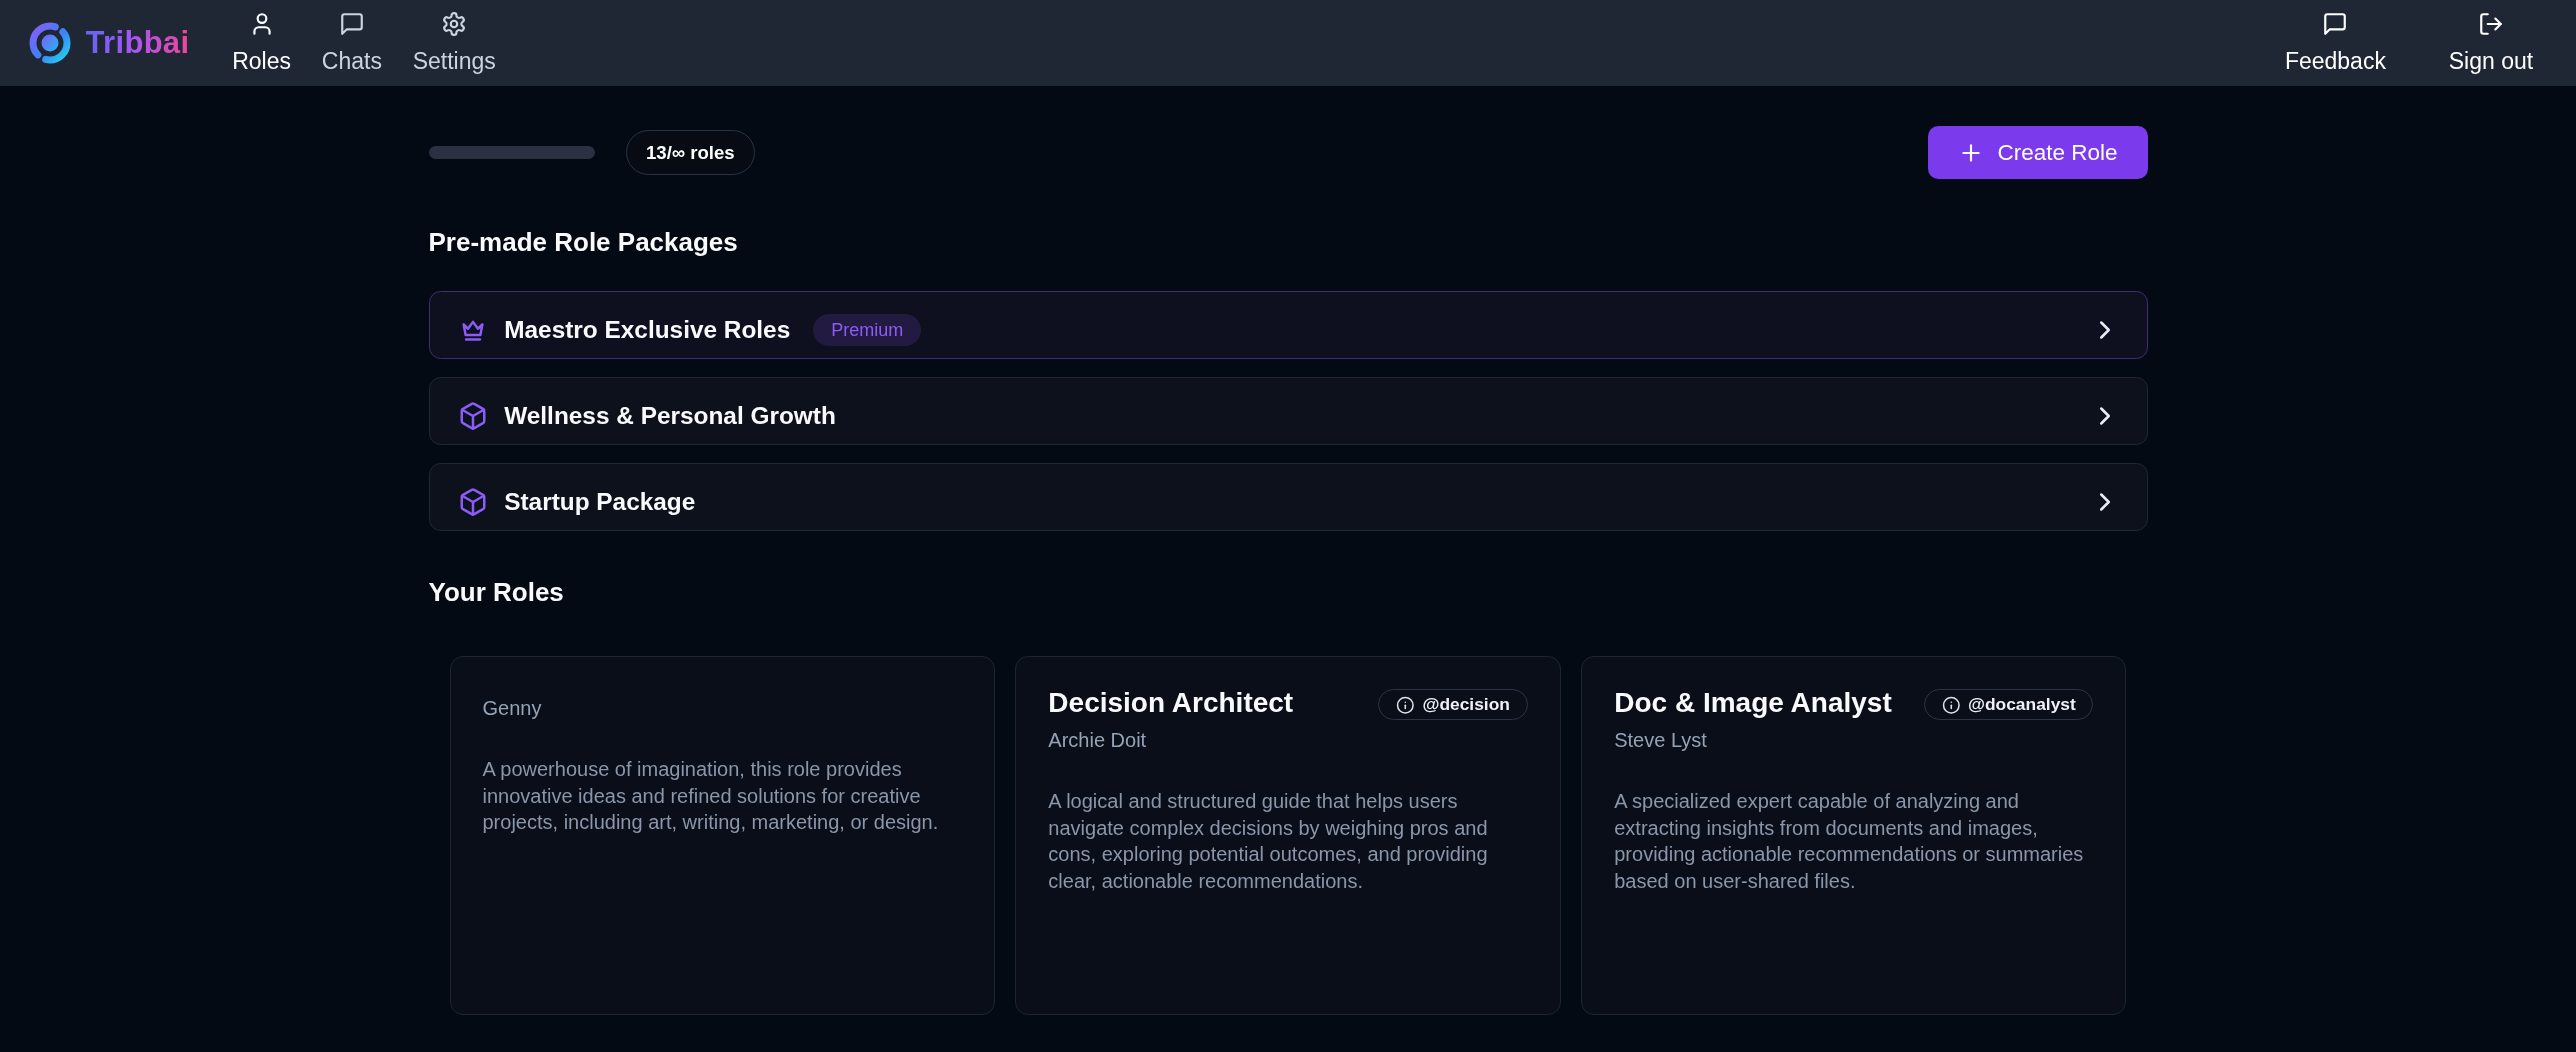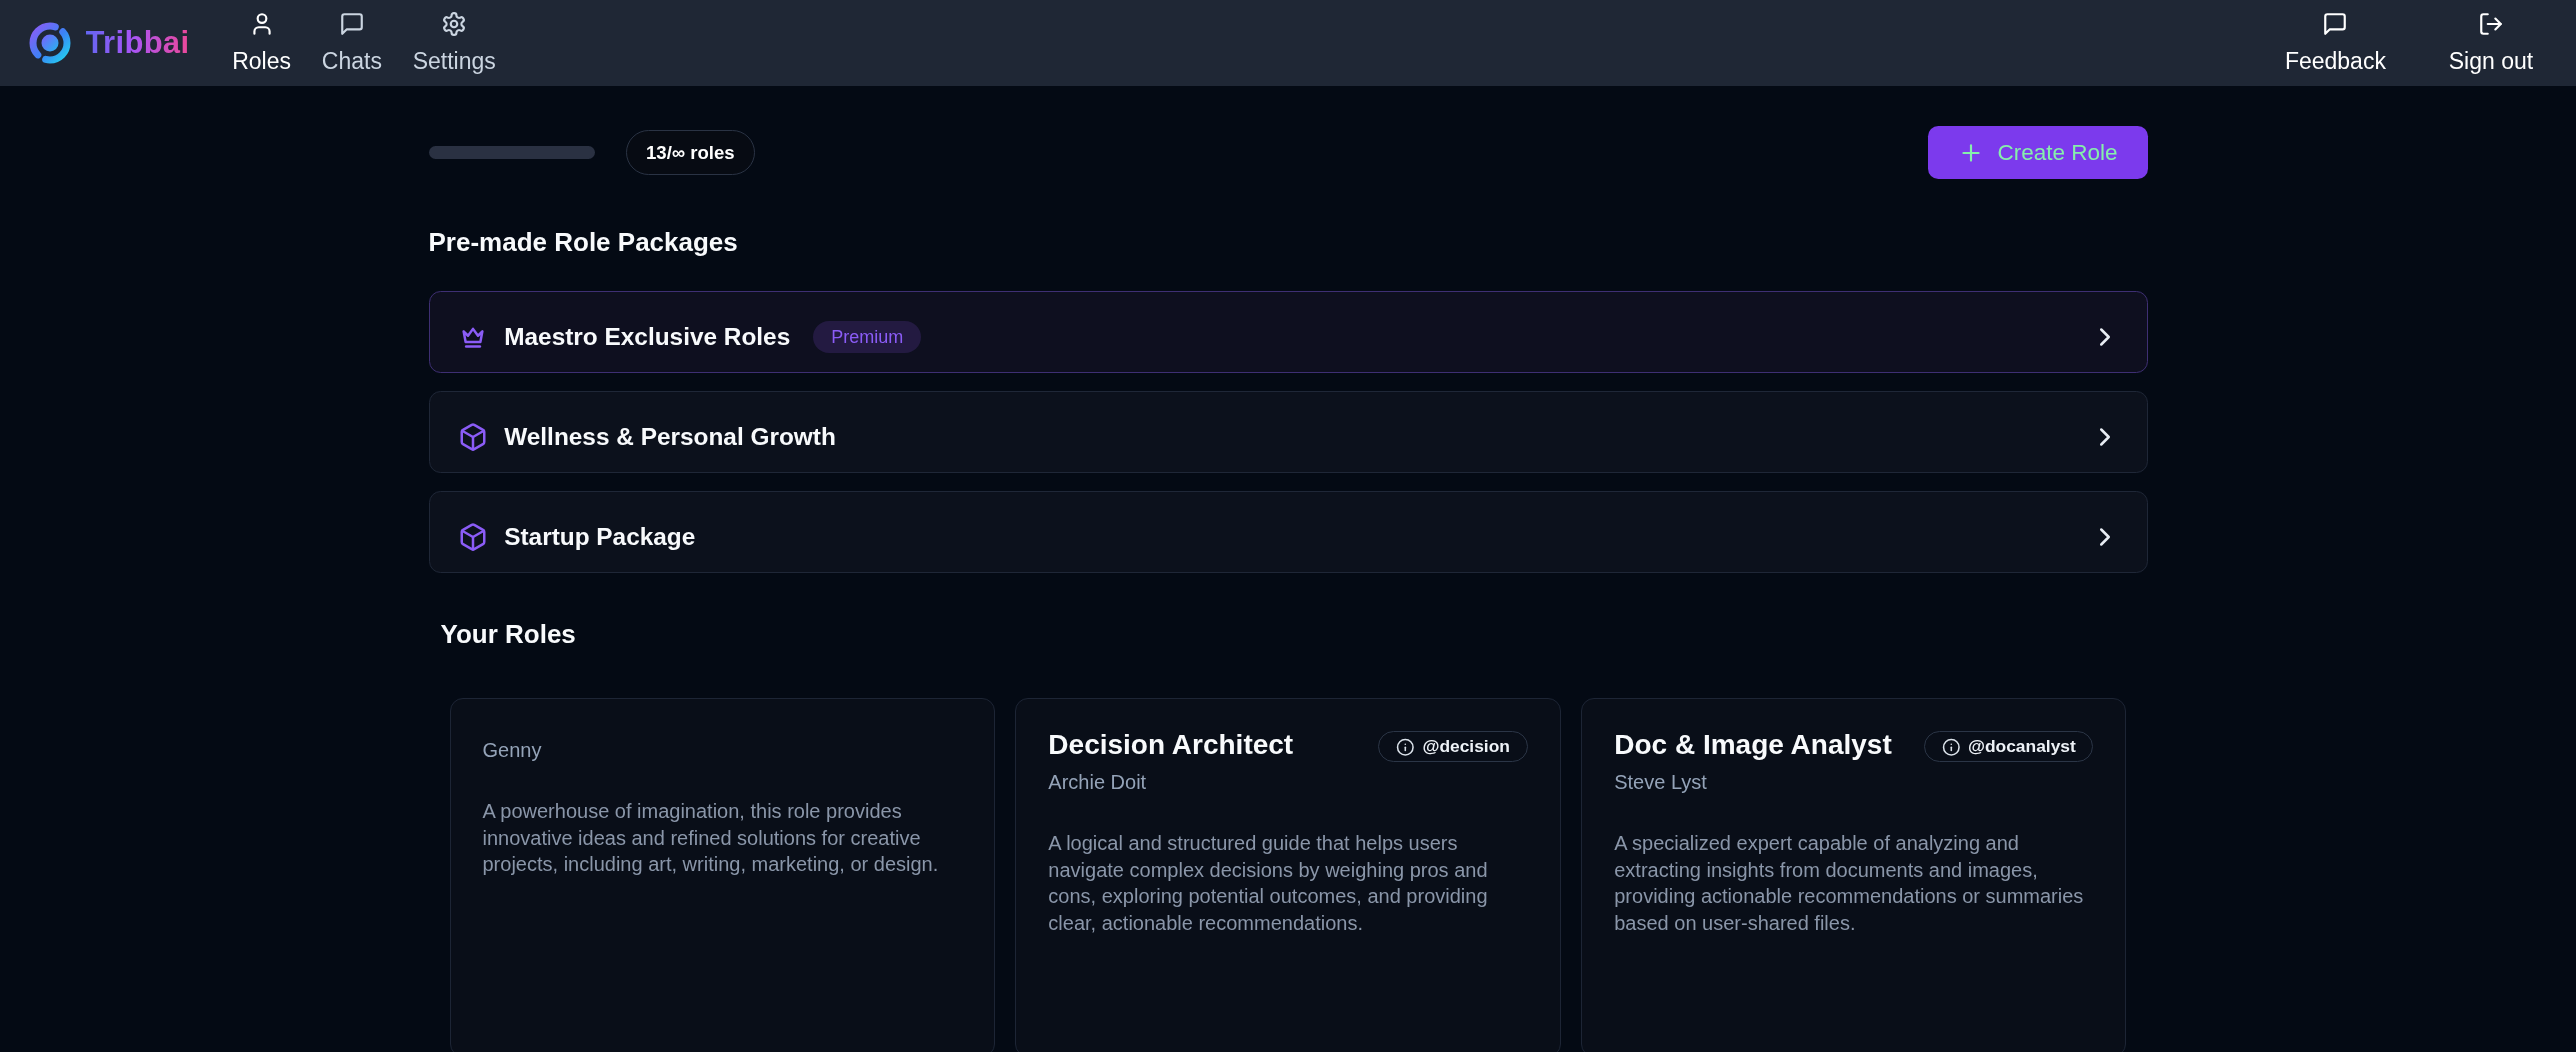--- a/index.html
+++ b/index.html
@@ -51,34 +51,34 @@
     height:45px; display:flex; align-items:center;
     padding:0 19px; border-radius:642px;
     border:1.3px solid #2a3344;
     font-size:18.6px; font-weight:bold; color:#ffffff;
     background:#070b13;
   }
   .create-role-btn {
     margin-left:auto;
     height:53px; display:flex; align-items:center; gap:13px;
     padding:0 30px; border-radius:10.3px; border:none;
-    background:#7c3aed; color:#86efac;
+    background:#7c3aed; color:#ffffff;
     font-size:22.5px; font-weight:500; font-family:inherit;
     cursor:pointer;
   }
   .create-role-btn svg { width:26px; height:26px; }
 
   .section-title { font-size:26px; font-weight:bold; color:#f8fafc; }
   .section-title.packages { margin-top:48px; }
-  .section-title.roles { margin-top:46px;margin-left:12px; }
+  .section-title.roles { margin-top:46px; }
 
   
   .package-list { margin-top:33px; display:flex; flex-direction:column; gap:18px; }
   .package-row {
-    height:82px; border-radius:11.6px;
+    height:68px; border-radius:11.6px;
     background:#0c111c; border:1.3px solid #1f2737;
     display:flex; align-items:center;
     padding:10px 27px 0 28px;
     cursor:pointer;
   }
   .package-row.premium {
     background:#0e0f1f;
     border-color:#3e2f73;
   }
   .package-row svg.pkg-icon { width:30px; height:30px; color:#8b5cf6; flex:none; }

